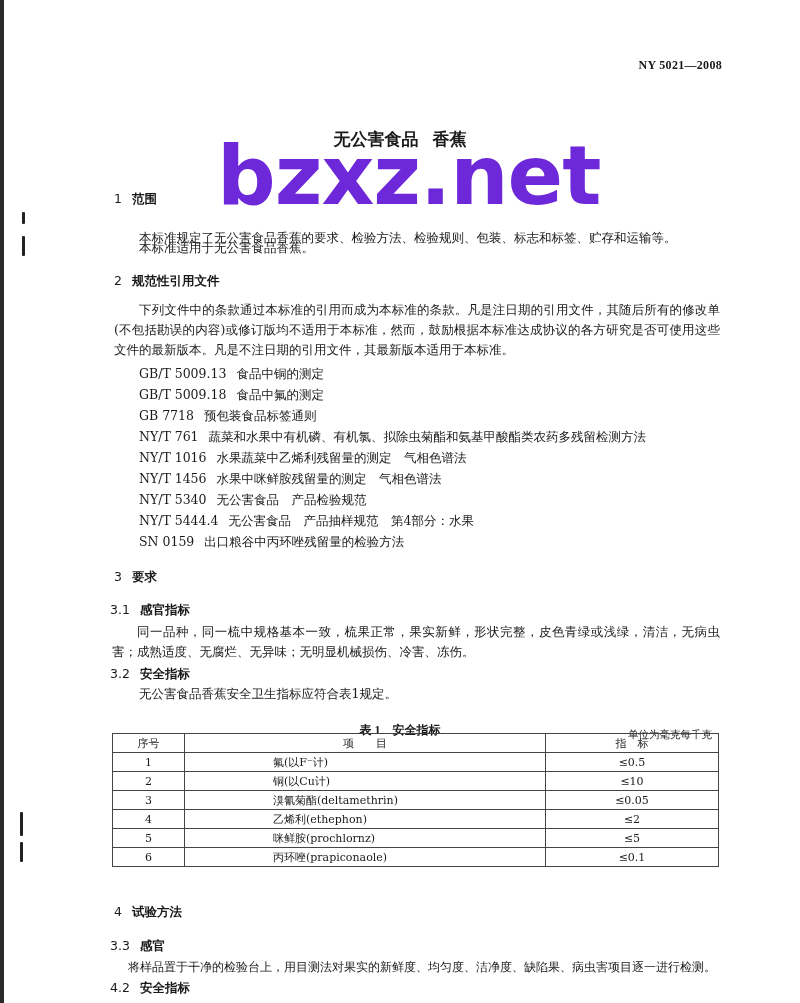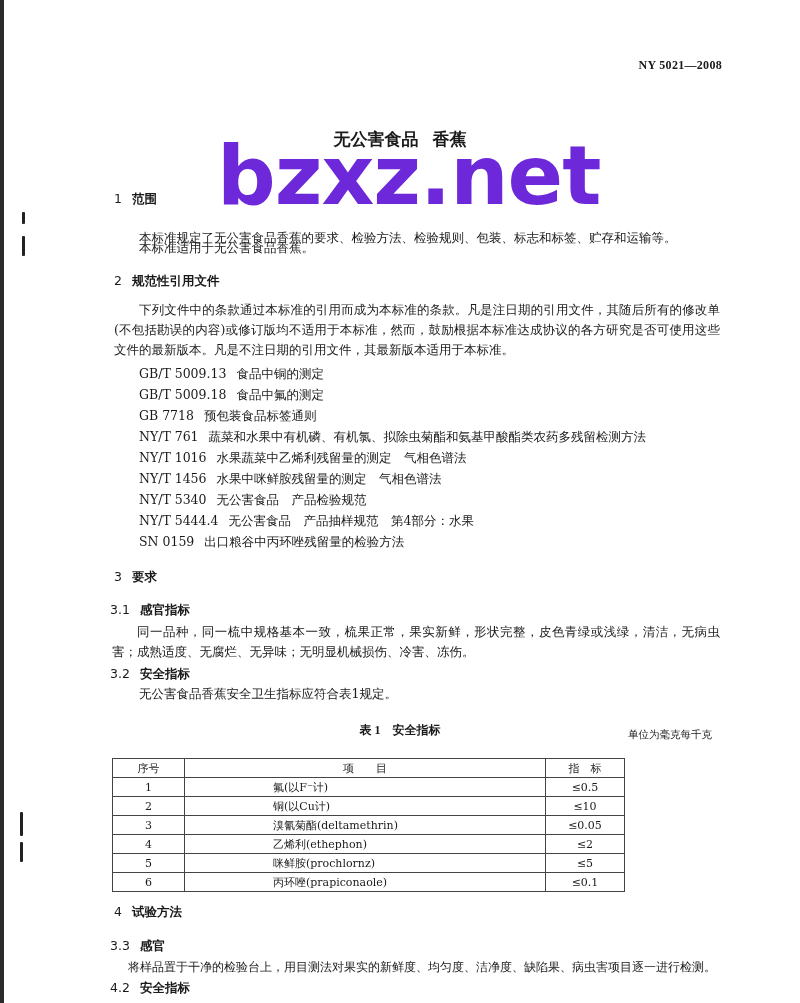--- a/index.html
+++ b/index.html
@@ -16,21 +16,21 @@
   .doc-title span + span { margin-left: 14px; }
   .h { position: absolute; font-family: "DejaVu Sans", "Liberation Sans", sans-serif; font-weight: bold; font-size: 12.5px; z-index: 1; }
   .h .num { display: inline-block; margin-right: 10px; font-weight: normal; }
   .p { position: absolute; font-size: 12.5px; line-height: 20px; z-index: 1; white-space: nowrap; }
   .para { position: absolute; left: 114px; width: 606px; font-size: 12.5px; line-height: 20px; text-indent: 25px; text-align: justify; z-index: 1; }
   .ref { position: absolute; left: 139px; font-size: 12.5px; white-space: nowrap; z-index: 1; }
   .ref .code { margin-right: 10px; }
   .caption { position: absolute; top: 711px; left: 0; width: 800px; text-align: center; font-family: Liberation Serif, serif; font-weight: bold; font-size: 12px; z-index: 1; margin-top: 11px; }
   .caption span + span { margin-left: 12px; }
   .unit { position: absolute; top: 712px; right: 88px; font-family: "DejaVu Sans", "Liberation Sans", sans-serif; font-size: 10.5px; z-index: 1; margin-top: 16px; }
-  table.safety { position: absolute; left: 112px; top: 758px; width: 513px; border-collapse: collapse; font-size: 11px; z-index: 1; border: 1.6px solid #222; padding-left: 24px; }
+  table.safety { position: absolute; left: 112px; top: 733px; width: 607px; border-collapse: collapse; font-size: 11px; z-index: 1; border: 1.6px solid #222; padding-left: 24px; }
   table.safety td, table.safety th { border: 1px solid #444; height: 18px; padding: 0; font-weight: normal; }
   table.safety th { font-family: "DejaVu Sans", "Liberation Sans", sans-serif; font-size: 11px; }
   .c1 { width: 71px; text-align: center; }
   .c2 { width: 272px; text-align: left; padding-left: 88px !important; }
   .c3 { text-align: center; }
   th.c2 { text-align: center; padding-left: 0 !important; }
   td.note { text-align: left; padding-left: 6px !important; font-size: 10.5px; }
 </style>
 </head>
 <body>

